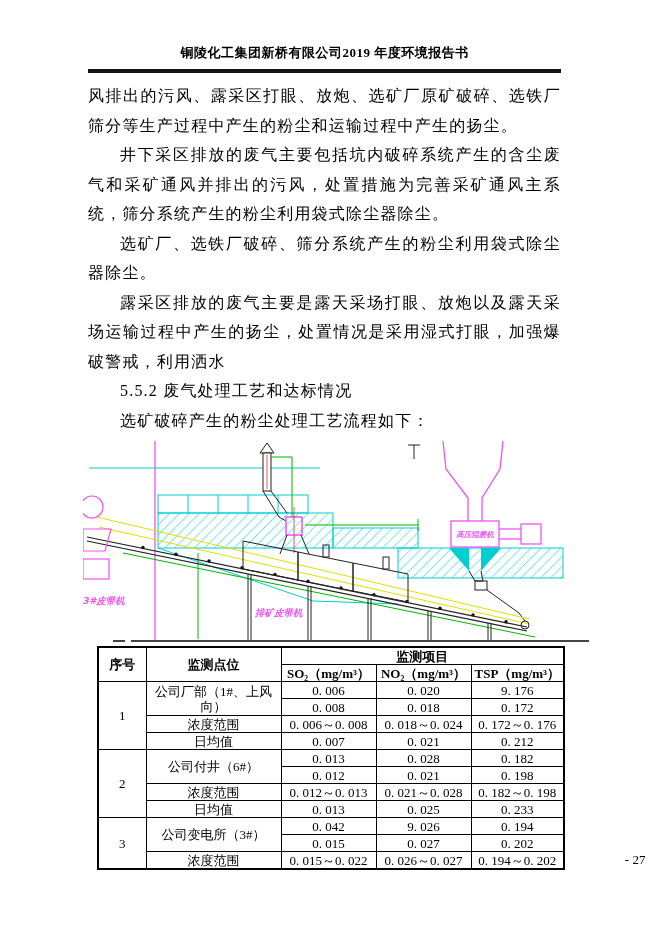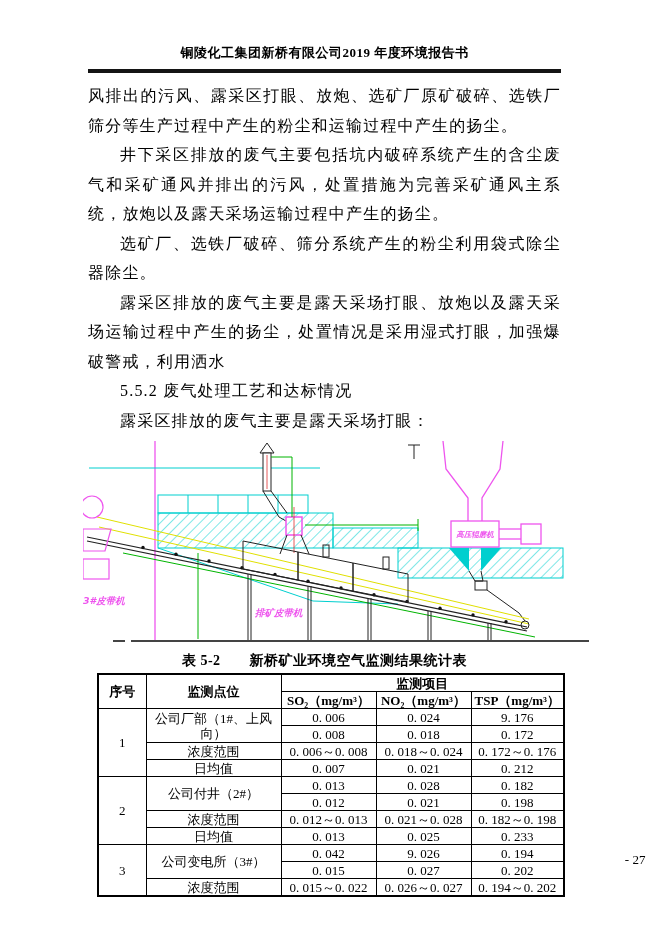--- a/index.html
+++ b/index.html
@@ -41,25 +41,25 @@
 <body>
 
 <div class="page">
   <div class="content">
 
     <div class="doc-header">铜陵化工集团新桥有限公司2019 年度环境报告书</div>
     <div class="header-rule"></div>
 
     <div class="bodytext">
       <p>风排出的污风、露采区打眼、放炮、选矿厂原矿破碎、选铁厂筛分等生产过程中产生的粉尘和运输过程中产生的扬尘。</p>
-      <p class="indent">井下采区排放的废气主要包括坑内破碎系统产生的含尘废气和采矿通风并排出的污风，处置措施为完善采矿通风主系统，放炮以及露天采场运输过程中产生的扬尘。</p>
+      <p class="indent">井下采区排放的废气主要包括坑内破碎系统产生的含尘废气和采矿通风并排出的污风，处置措施为完善采矿通风主系统，筛分系统产生的粉尘利用袋式除尘器除尘。</p>
       <p class="indent">选矿厂、选铁厂破碎、筛分系统产生的粉尘利用袋式除尘器除尘。</p>
       <p class="indent">露采区排放的废气主要是露天采场打眼、放炮以及露天采场运输过程中产生的扬尘，处置情况是采用湿式打眼，加强爆破警戒，利用洒水</p>
       <p class="indent">5.5.2 废气处理工艺和达标情况</p>
-      <p class="indent">露采区排放的废气主要是露天采场打眼：</p>
+      <p class="indent">选矿破碎产生的粉尘处理工艺流程如下：</p>
     </div>
 
     <div class="diagram-wrap">
       <svg width="512" height="205" viewBox="0 0 512 205">
         <defs>
           <pattern id="hc" patternUnits="userSpaceOnUse" width="7" height="7" patternTransform="rotate(45)">
             <line x1="0" y1="0" x2="0" y2="7" stroke="#00cfcf" stroke-width="1"></line>
           </pattern>
         </defs>
 
@@ -175,21 +175,20 @@
           <circle cx="9" cy="66" r="11"></circle>
           <polygon points="0,88 28,88 22,110 0,110"></polygon>
           <rect x="0" y="118" width="26" height="20"></rect>
         </g>
 
         <text class="cad-label" x="0" y="163" font-size="9.5" fill="#ee55ee">3#皮带机</text>
         <text class="cad-label" x="172" y="175" font-size="9.5" fill="#ee55ee">排矿皮带机</text>
       </svg>
     </div>
 
-    <div class="tbl-caption">表 5-2　　新桥矿业环境空气监测结果统计表</div>
 
     <table class="monitor">
       <colgroup>
         <col class="c-seq">
           <col class="c-point">
           <col class="c-so2">
           <col class="c-no2">
           <col class="c-tsp">
       </colgroup>
       <tbody>
@@ -201,21 +200,21 @@
         <tr>
           <th>SO₂（mg/m³）</th>
           <th>NO₂（mg/m³）</th>
           <th>TSP（mg/m³）</th>
         </tr>
 
         <tr>
           <td rowspan="4">1</td>
           <td rowspan="2">公司厂部（1#、上风向）</td>
           <td>0. 006</td>
-          <td>0. 024</td>
+          <td>0. 020</td>
           <td>9. 176</td>
         </tr>
         <tr>
           <td>0. 008</td>
           <td>0. 018</td>
           <td>0. 172</td>
         </tr>
         <tr>
           <td>浓度范围</td>
           <td>0. 006～0. 008</td>
@@ -224,21 +223,21 @@
         </tr>
         <tr>
           <td>日均值</td>
           <td>0. 007</td>
           <td>0. 021</td>
           <td>0. 212</td>
         </tr>
 
         <tr>
           <td rowspan="4">2</td>
-          <td rowspan="2">公司付井（2#）</td>
+          <td rowspan="2">公司付井（6#）</td>
           <td>0. 013</td>
           <td>0. 028</td>
           <td>0. 182</td>
         </tr>
         <tr>
           <td>0. 012</td>
           <td>0. 021</td>
           <td>0. 198</td>
         </tr>
         <tr>

